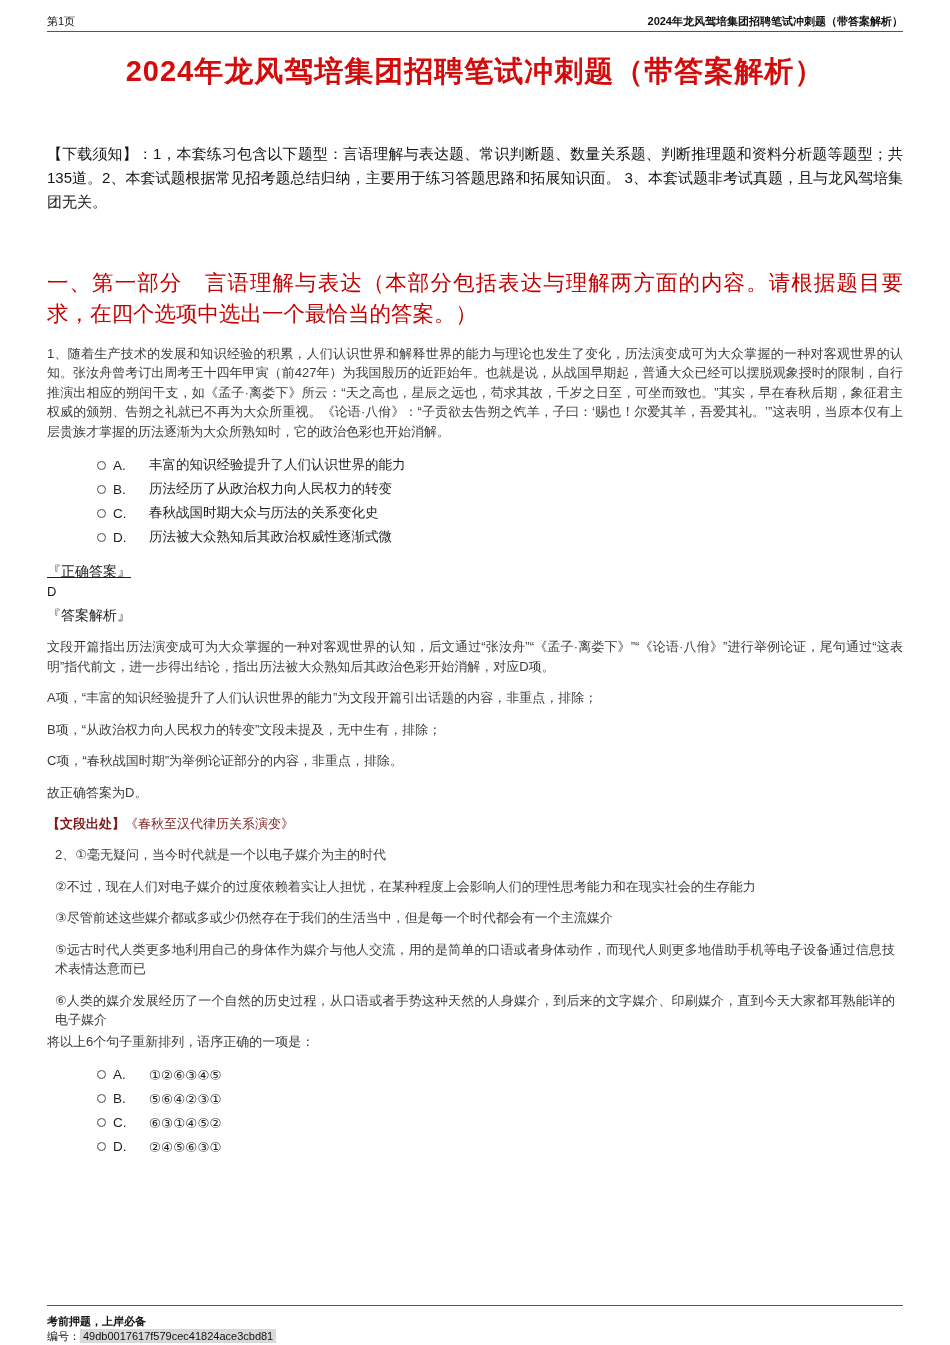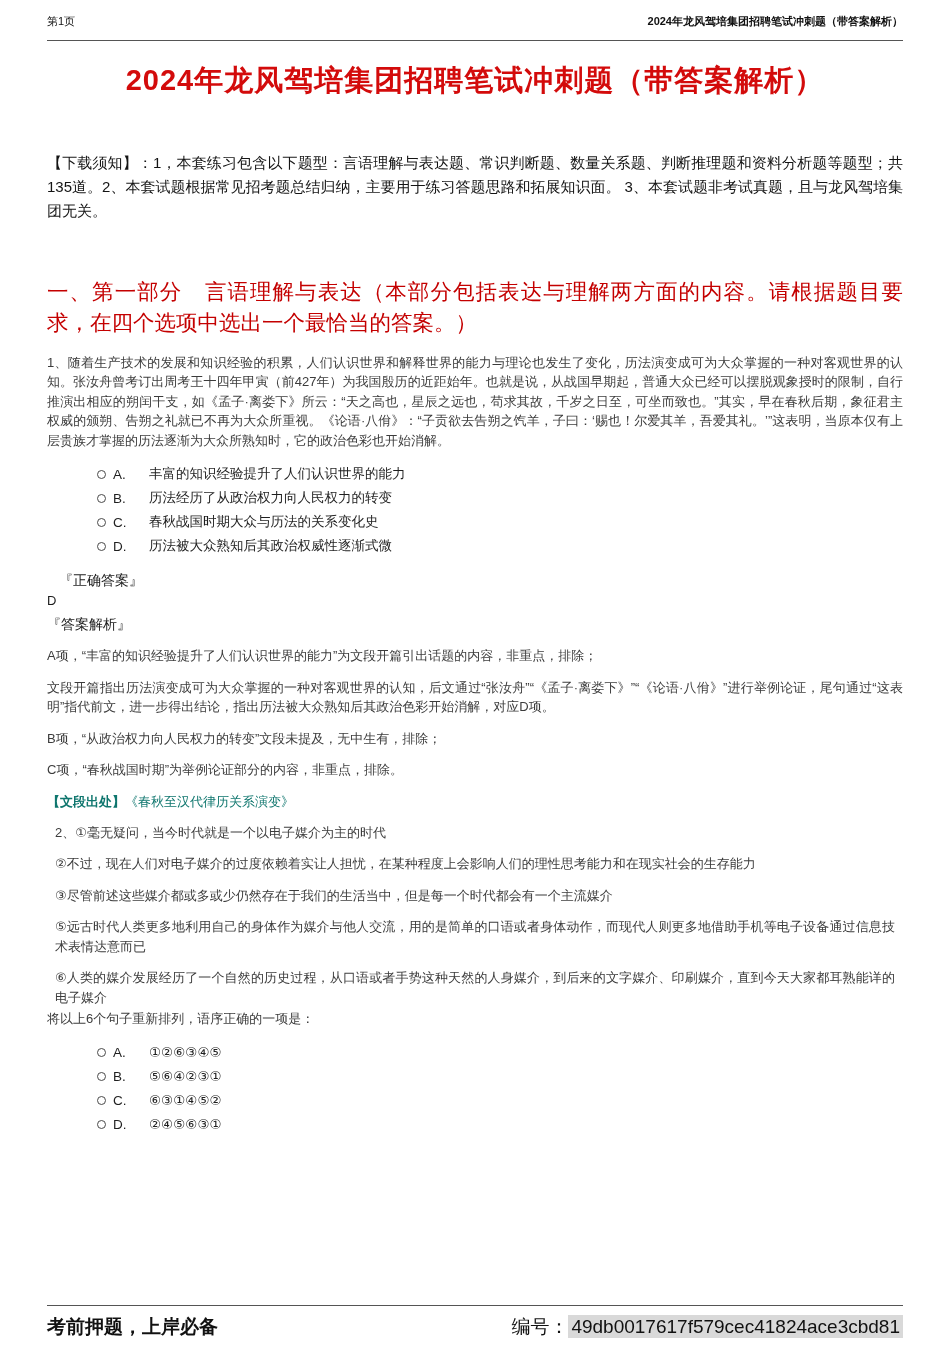--- a/index.html
+++ b/index.html
@@ -5,21 +5,21 @@
   html,body{margin:0;padding:0;}
   body{
     width:950px;height:1345px;overflow:hidden;position:relative;
     background:#ffffff;color:#333;
     font-family:"Liberation Sans","DejaVu Sans",sans-serif;
   }
   .content{padding:0 47px;}
 
   .doc-header{
     display:flex;justify-content:space-between;align-items:flex-end;
-    padding:14px 0 11px;border-bottom:1px solid #555;
+    padding:14px 0 2px;border-bottom:1px solid #555;
     font-size:11px;color:#111;
   }
   .doc-header .hdr-right{font-weight:bold;}
 
   .doc-title{
     text-align:center;color:#d30b0b;font-weight:bold;
     font-size:29px;margin:20px 0 0;letter-spacing:1px;
   }
 
   .notice{
@@ -36,37 +36,37 @@
   .ask{margin:11px 0 0;font-size:13px;color:#3c3c3c;}
 
   .options{margin-top:12px;padding-left:50px;}
   .option{display:flex;align-items:center;height:24px;font-size:13.5px;color:#1f1f1f;cursor:default;}
   .radio{
     width:9px;height:9px;border:1.5px solid #4a4a4a;border-radius:50%;
     margin-right:7px;flex:0 0 auto;background:#fff;box-sizing:border-box;
   }
   .opt-letter{width:36px;}
 
-  .ans-label{margin:14px 12px 0;font-size:14px;color:#1b1b1b;}
+  .ans-label{margin:14px 0 0;font-size:14px;color:#1b1b1b;text-decoration:underline;}
   .ans-value{margin:3px 0 0;font-size:13px;color:#1b1b1b;}
   .analysis-label{margin:8px 0 0;font-size:14px;color:#1b1b1b;}
 
   .body-p{margin:12px 0 0;font-size:13px;line-height:1.5;color:#3c3c3c;text-align:justify;}
-  .source-p{margin:13px 0 0;font-size:13px;color:#0f766e;}
+  .source-p{margin:13px 0 0;font-size:13px;color:#7f1d1d;}
   .source-label{font-weight:bold;}
 
   .q2-first{margin-top:20px;}
   .q2-sentence{margin:12px 8px 0;font-size:13px;line-height:1.5;color:#3c3c3c;text-align:justify;}
   .q2-ask{margin:3px 0 0;font-size:13px;color:#3c3c3c;}
 
   .doc-footer{position:absolute;left:0;right:0;bottom:0;background:#fff;height:40px;}
   .doc-footer-inner{
     margin:0 47px;border-top:1px solid #555;
     display:flex;justify-content:space-between;align-items:flex-start;
-    padding-top:8px;font-size:19px;color:#111;
+    padding-top:8px;font-size:11px;color:#111;flex-direction:column;
   }
   .footer-left{font-weight:bold;}
   .code-highlight{background:#d9d9d9;padding:1px 3px;}
 </style>
 </head>
 <body>
 
 <div class="content">
 
   <header class="doc-header">
@@ -103,24 +103,25 @@
       <span class="radio"></span>
       <span class="opt-letter">D.</span>
       <span class="opt-text">历法被大众熟知后其政治权威性逐渐式微</span>
     </div>
   </div>
 
   <p class="ans-label">『正确答案』</p>
   <p class="ans-value">D</p>
   <p class="analysis-label">『答案解析』</p>
 
+  <p class="body-p">文段开篇指出历法演变成可为大众掌握的一种对客观世界的认知，后文通过“张汝舟”“《孟子·离娄下》”“《论语·八佾》”进行举例论证，尾句通过“这表明”指代前文，进一步得出结论，指出历法被大众熟知后其政治色彩开始消解，对应D项。</p>
   <p class="body-p">A项，“丰富的知识经验提升了人们认识世界的能力”为文段开篇引出话题的内容，非重点，排除；</p>
-  <p class="body-p">文段开篇指出历法演变成可为大众掌握的一种对客观世界的认知，后文通过“张汝舟”“《孟子·离娄下》”“《论语·八佾》”进行举例论证，尾句通过“这表明”指代前文，进一步得出结论，指出历法被大众熟知后其政治色彩开始消解，对应D项。</p>
   <p class="body-p">B项，“从政治权力向人民权力的转变”文段未提及，无中生有，排除；</p>
   <p class="body-p">C项，“春秋战国时期”为举例论证部分的内容，非重点，排除。</p>
+  <p class="body-p">故正确答案为D。</p>
 
   <p class="source-p">
     <span class="source-label">【文段出处】</span><span>《春秋至汉代律历关系演变》</span>
   </p>
 
   <p class="q2-sentence q2-first">2、①毫无疑问，当今时代就是一个以电子媒介为主的时代</p>
   <p class="q2-sentence">②不过，现在人们对电子媒介的过度依赖着实让人担忧，在某种程度上会影响人们的理性思考能力和在现实社会的生存能力</p>
   <p class="q2-sentence">③尽管前述这些媒介都或多或少仍然存在于我们的生活当中，但是每一个时代都会有一个主流媒介</p>
   <p class="q2-sentence">⑤远古时代人类更多地利用自己的身体作为媒介与他人交流，用的是简单的口语或者身体动作，而现代人则更多地借助手机等电子设备通过信息技术表情达意而已</p>
   <p class="q2-sentence">⑥人类的媒介发展经历了一个自然的历史过程，从口语或者手势这种天然的人身媒介，到后来的文字媒介、印刷媒介，直到今天大家都耳熟能详的电子媒介</p>

